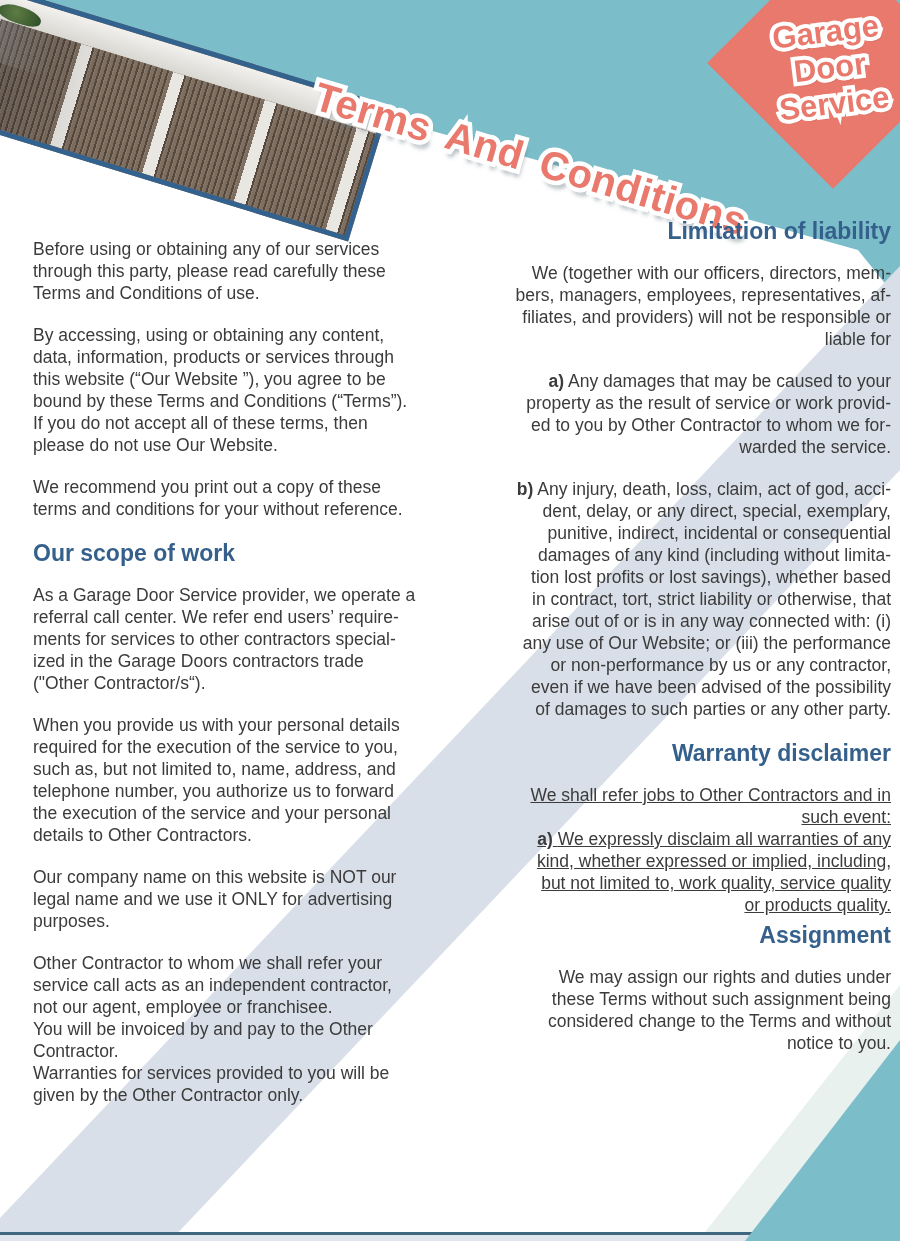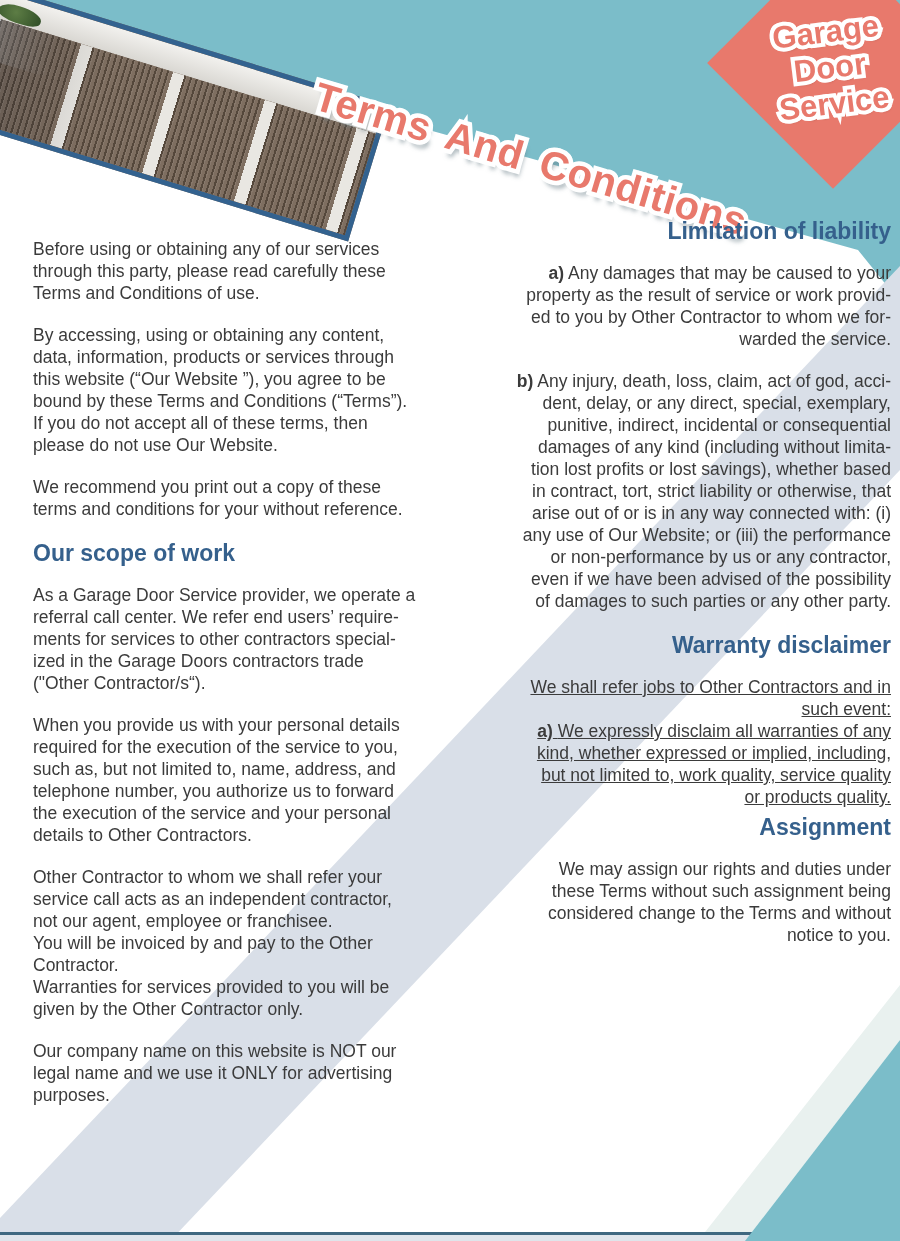--- a/index.html
+++ b/index.html
@@ -112,34 +112,38 @@
 ized in the Garage Doors contractors trade
 ("Other Contractor/s“).</p>
 
     <p>When you provide us with your personal details
 required for the execution of the service to you,
 such as, but not limited to, name, address, and
 telephone number, you authorize us to forward
 the execution of the service and your personal
 details to Other Contractors.</p>
 
+    <p>Our company name on this website is NOT our
+legal name and we use it ONLY for advertising
+purposes.</p>
     <p>Other Contractor to whom we shall refer your
 service call acts as an independent contractor,
 not our agent, employee or franchisee.
 You will be invoiced by and pay to the Other
 Contractor.
 Warranties for services provided to you will be
 given by the Other Contractor only.</p>
-    <p>Our company name on this website is NOT our
-legal name and we use it ONLY for advertising
-purposes.</p>
   </div>
 
   <div class="col col-right">
     <h2 class="first">Limitation of liability</h2>
+    <p>We (together with our officers, directors, mem-
+bers, managers, employees, representatives, af-
+filiates, and providers) will not be responsible or
+liable for</p>
     <p><b class="marker">a)</b> <span>Any damages that may be caused to your
 property as the result of service or work provid-
 ed to you by Other Contractor to whom we for-
 warded the service.</span></p>
     <p><b class="marker">b)</b> <span>Any injury, death, loss, claim, act of god, acci-
 dent, delay, or any direct, special, exemplary,
 punitive, indirect, incidental or consequential
 damages of any kind (including without limita-
 tion lost profits or lost savings), whether based
 in contract, tort, strict liability or otherwise, that

